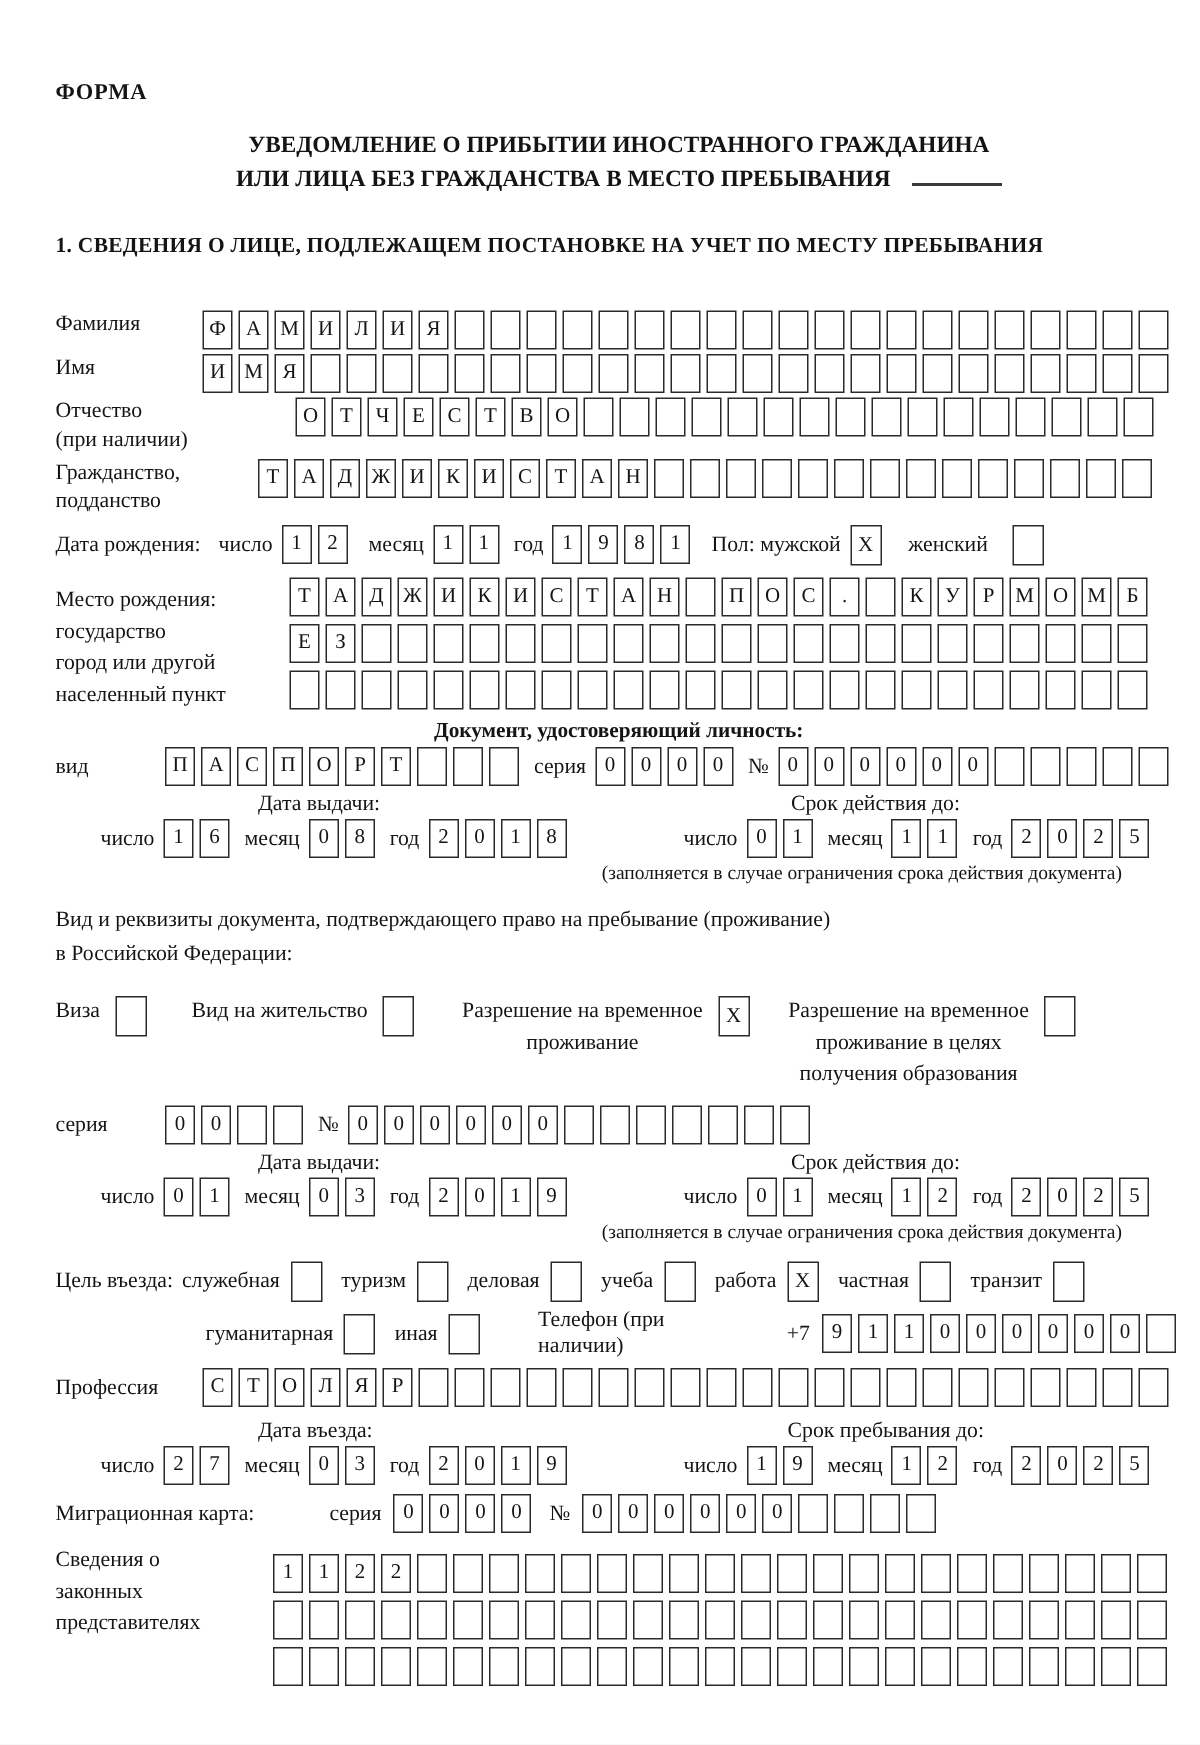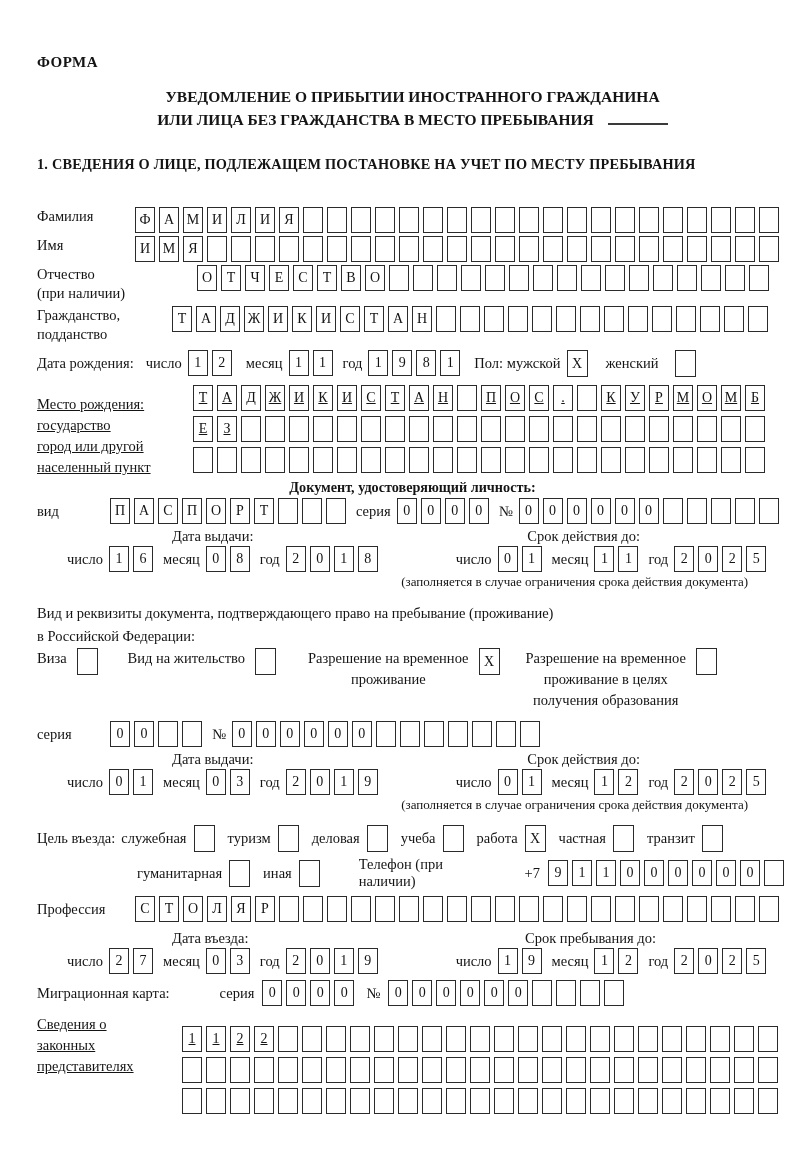--- a/index.html
+++ b/index.html
@@ -31,41 +31,41 @@
     font-size:14px;line-height:1;
   }
   .cbx .cell{width:21px;height:27px;}
   .lbl{flex:none;line-height:19px;}
   .w98{width:98px;} .w135{width:135px;} .w160{width:160px;} .w156{width:156px;} .w73{width:73px;} .w145{width:145px;} .mt6{margin-top:6px;}
 
   .inlbl{flex:none;margin-right:6px;line-height:26px;}
   .gap6{margin-left:6px;} .gap10{margin-left:10px;} .gap14{margin-left:14px;}
 
   
-  .blk{display:flex;align-items:flex-end;margin-top:8px;text-decoration:underline;}
+  .blk{display:flex;align-items:center;margin-top:8px;}
   .blk .lcol{flex:none;line-height:21px;}
   .blk .rcol .cells{display:flex;margin-bottom:5px;}
 
   
   .doc-head{text-align:center;font-weight:bold;font-size:14.2px;margin-top:1px;}
 
   
   .dates-head{display:flex;margin-top:4px;}
   .dates-head .dh1{margin-left:135px;}
   .dates-head .dh2{margin-left:auto;margin-right:148px;}
   .dates-row{display:flex;align-items:center;margin-top:1px;}
   .dg{display:flex;align-items:center;}
   .dg .dlabel{margin:0 6px;}
   .dg1{margin-left:24px;}
   .dg2{margin-left:68px;}
   .dates-note{text-align:right;padding-right:40px;font-size:13px;margin-top:2px;}
 
   
   .intro{margin-top:12px;line-height:23px;}
-  .opts{display:flex;align-items:flex-start;margin-top:0;}
+  .opts{display:flex;align-items:flex-start;margin-top:16px;}
   .opt{display:flex;align-items:flex-start;}
   .opt .opt-label{text-align:center;line-height:21px;}
   .opt .cbox{margin-left:10px;}
   .o2{margin-left:26px;} .o3{margin-left:28px;} .o4{margin-left:22px;}
 
   
   .purpose{display:flex;align-items:center;margin-top:12px;flex-wrap:nowrap;}
   .purpose .plabel{margin-right:6px;}
   .purpose .pitem{display:flex;align-items:center;margin-right:9px;}
   .purpose .pitem .cbx{margin-left:7px;}

